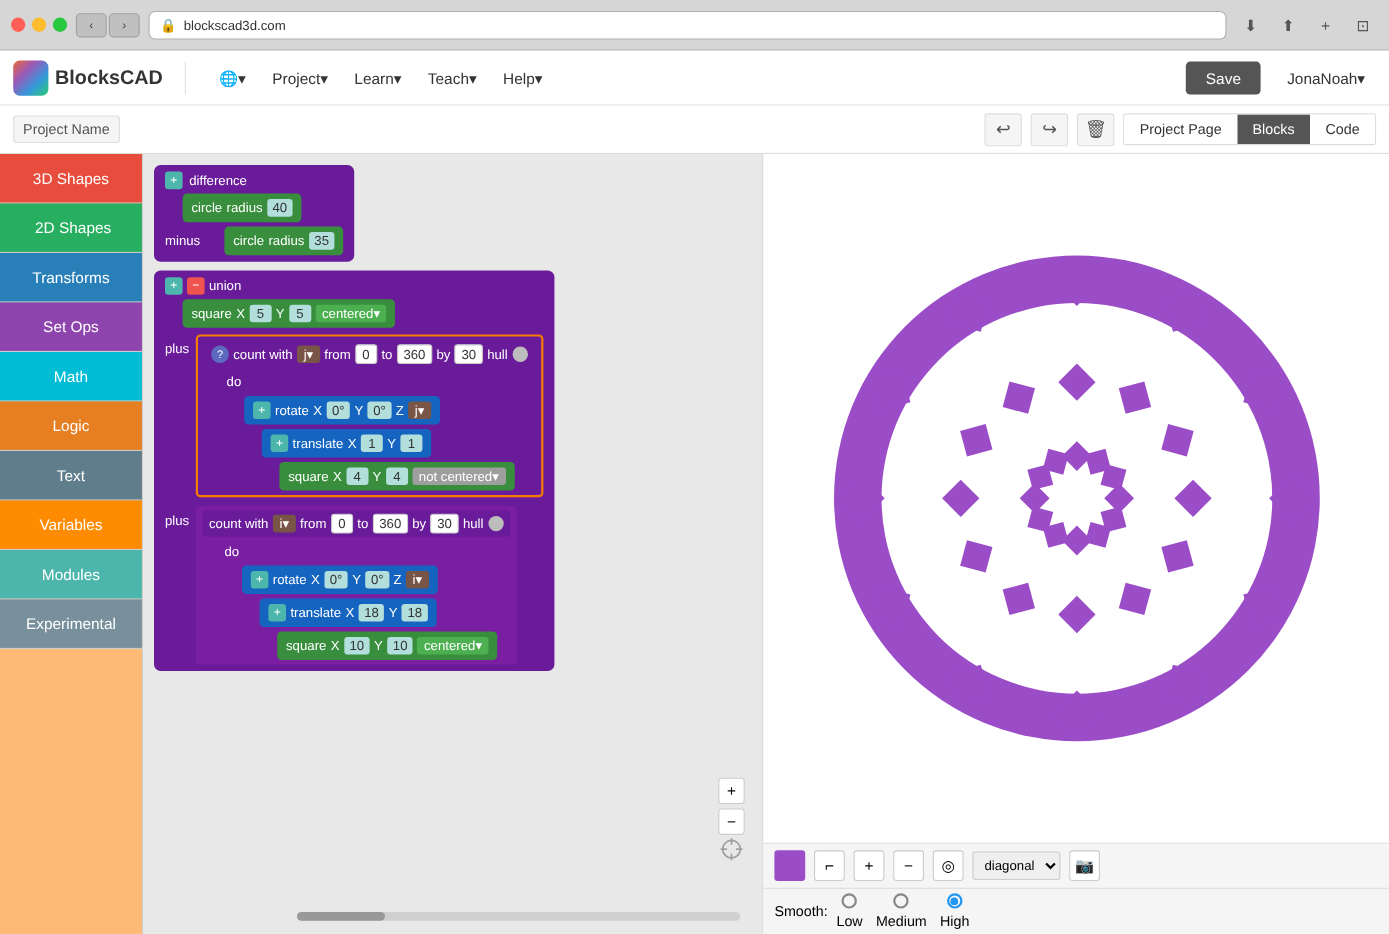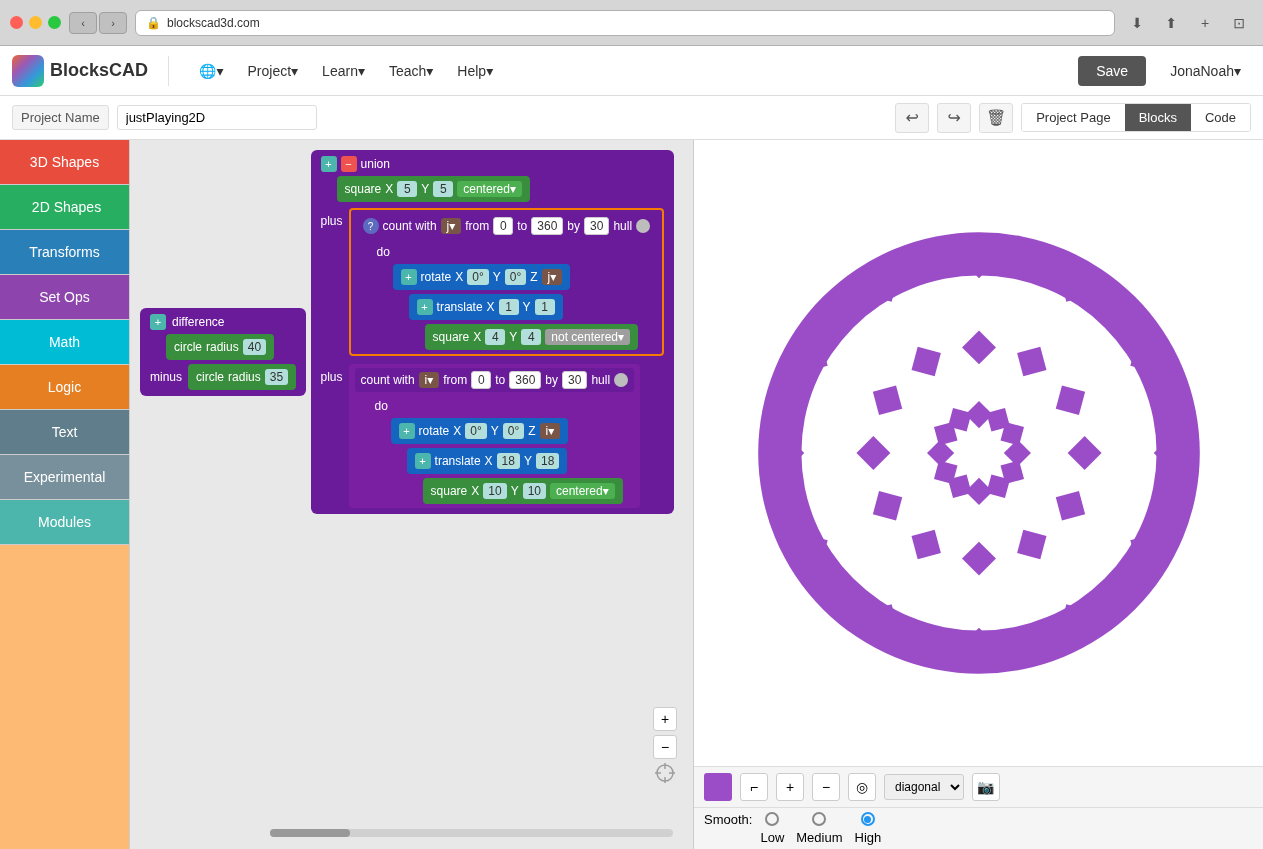--- a/index.html
+++ b/index.html
@@ -77,21 +77,21 @@
 
     
     .render-area { width: 570px; display: flex; flex-direction: column; border-left: 1px solid #ccc; background: white; }
     .render-canvas { flex: 1; display: flex; align-items: center; justify-content: center; background: white; position: relative; }
     .render-controls { background: #f5f5f5; border-top: 1px solid #ddd; padding: 6px 10px; display: flex; align-items: center; gap: 8px; }
     .color-swatch { width: 28px; height: 28px; border-radius: 3px; cursor: pointer; }
     .ctrl-btn { width: 28px; height: 28px; border: 1px solid #ccc; border-radius: 3px; display: flex; align-items: center; justify-content: center; background: white; cursor: pointer; font-size: 14px; }
     .view-select { padding: 4px 6px; border: 1px solid #ccc; border-radius: 3px; font-size: 12px; }
     .camera-btn { width: 28px; height: 28px; border: 1px solid #ccc; border-radius: 3px; display: flex; align-items: center; justify-content: center; background: white; cursor: pointer; font-size: 14px; }
 
-    .smooth-row { background: #f5f5f5; border-top: 1px solid #ddd; padding: 4px 10px; display: flex; align-items: flex-start; gap: 8px; font-size: 13px; }
+    .smooth-row { background: #f5f5f5; border-top: 1px solid #ddd; padding: 4px 10px; display: flex; align-items: center; gap: 8px; font-size: 13px; }
     .radio-group { display: flex; gap: 12px; align-items: center; }
     .radio-item { display: flex; align-items: center; gap: 4px; font-size: 13px; cursor: pointer; flex-direction: column; }
     .radio-dot { width: 14px; height: 14px; border-radius: 50%; border: 2px solid #888; display: inline-flex; align-items: center; justify-content: center; }
     .radio-dot.selected { border-color: #2196f3; }
     .radio-dot.selected::after { content: ''; width: 7px; height: 7px; background: #2196f3; border-radius: 50%; }
 
     .render-bottom { background: white; border-top: 1px solid #ddd; padding: 8px 10px; display: flex; align-items: center; gap: 8px; }
     .render-btn { background: #f5f5f5; border: 1px solid #ccc; border-radius: 4px; padding: 8px 20px; font-size: 14px; font-weight: 500; cursor: pointer; }
     .dxf-group { margin-left: auto; display: flex; gap: 4px; }
     .dxf-badge { background: #555; color: white; border-radius: 3px; padding: 4px 8px; font-size: 12px; display: flex; align-items: center; gap: 4px; }
@@ -140,21 +140,20 @@
     <div class="nav-item">Help▾</div>
   </div>
   <div class="header-right">
     <button class="save-btn">Save</button>
     <div class="user-btn">JonaNoah▾</div>
   </div>
 </div>
 
 <div class="toolbar">
   <div class="project-label">Project Name</div>
-  <input class="project-name-input" value="justPlaying2D" style="">
   <div class="toolbar-spacer"></div>
   <button class="toolbar-btn">↩</button>
   <button class="toolbar-btn">↪</button>
   <button class="toolbar-btn">🗑</button>
   <div class="view-tabs">
     <button class="view-tab">Project Page</button>
     <button class="view-tab active">Blocks</button>
     <button class="view-tab">Code</button>
   </div>
 </div>
@@ -162,43 +161,44 @@
 <div class="main">
 
   <div class="sidebar">
     <div class="sidebar-item shapes3d">3D Shapes</div>
     <div class="sidebar-item shapes2d">2D Shapes</div>
     <div class="sidebar-item transforms">Transforms</div>
     <div class="sidebar-item setops">Set Ops</div>
     <div class="sidebar-item math">Math</div>
     <div class="sidebar-item logic">Logic</div>
     <div class="sidebar-item text">Text</div>
+    <div class="sidebar-item variables">Variables</div>
+    <div class="sidebar-item modules">Modules</div>
     <div class="sidebar-item experimental">Experimental</div>
-    <div class="sidebar-item modules">Modules</div>
   </div>
 
   <div class="blocks-area">
     <div class="blocks-scroll">
 
       
       <div style="background:#6a1b9a;border-radius:6px;padding:6px 10px;display:inline-block;margin-bottom:8px;">
         <div style="display:flex;align-items:center;gap:6px;color:white;font-size:12px;">
           <span class="plus-btn">+</span>
           <span>difference</span>
         </div>
         
         <div style="margin-top:4px;margin-left:16px;">
           <div class="block block-green">
             <span>circle</span>
             <span>radius</span>
             <span class="input-val-teal">40</span>
           </div>
         </div>
         
-        <div style="margin-top:4px;display:flex;align-items:center;gap:6px;">
+        <div style="margin-top:4px;display:flex;align-items:center;gap:22px;">
           <span style="color:white;font-size:12px;">minus</span>
           <div class="block block-green">
             <span>circle</span>
             <span>radius</span>
             <span class="input-val-teal">35</span>
           </div>
         </div>
       </div>
 
       

